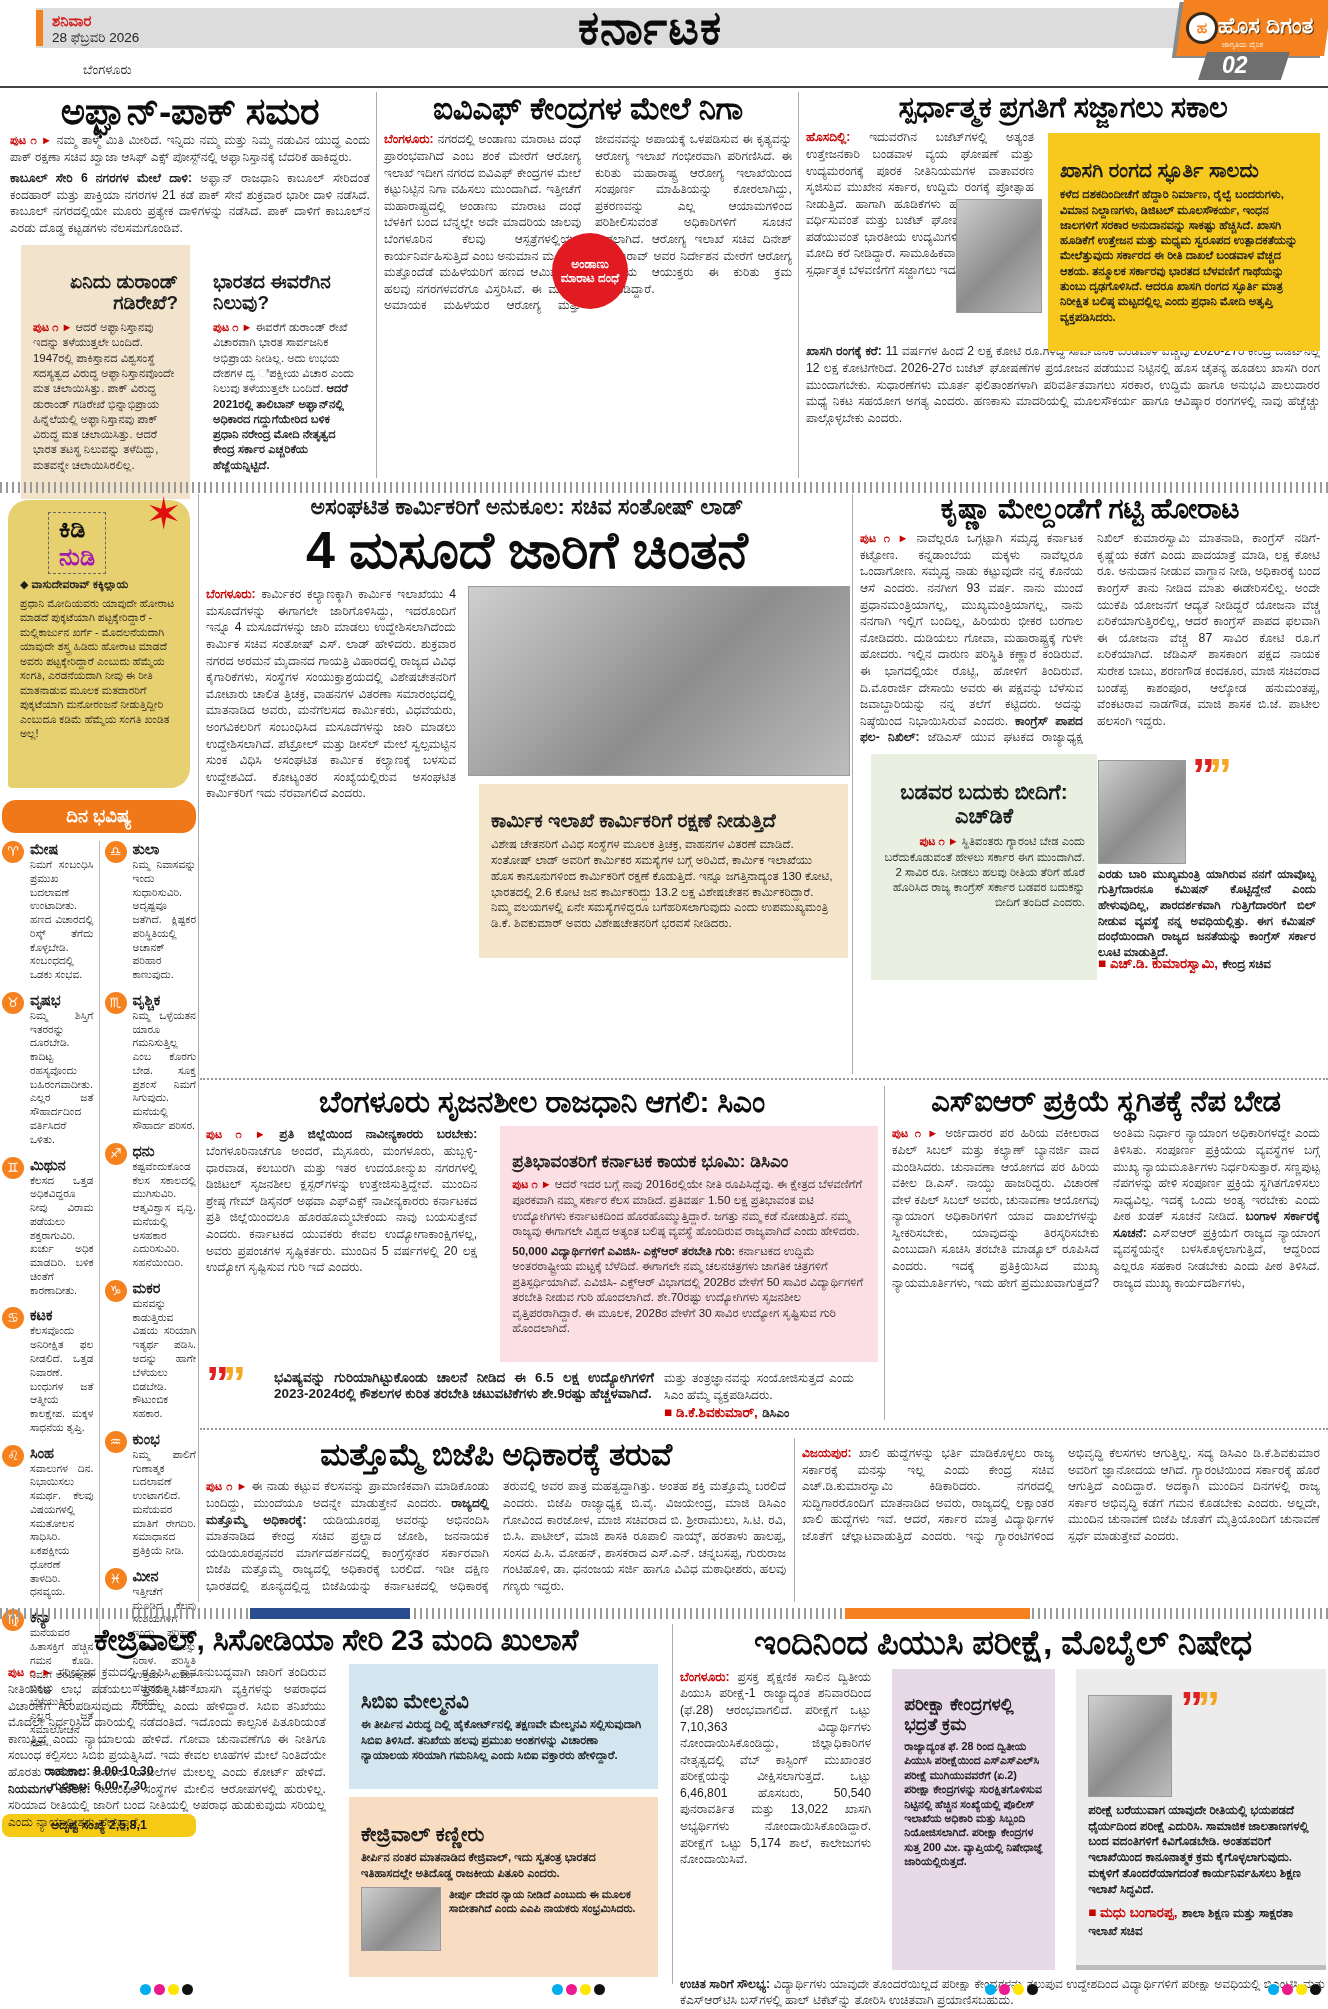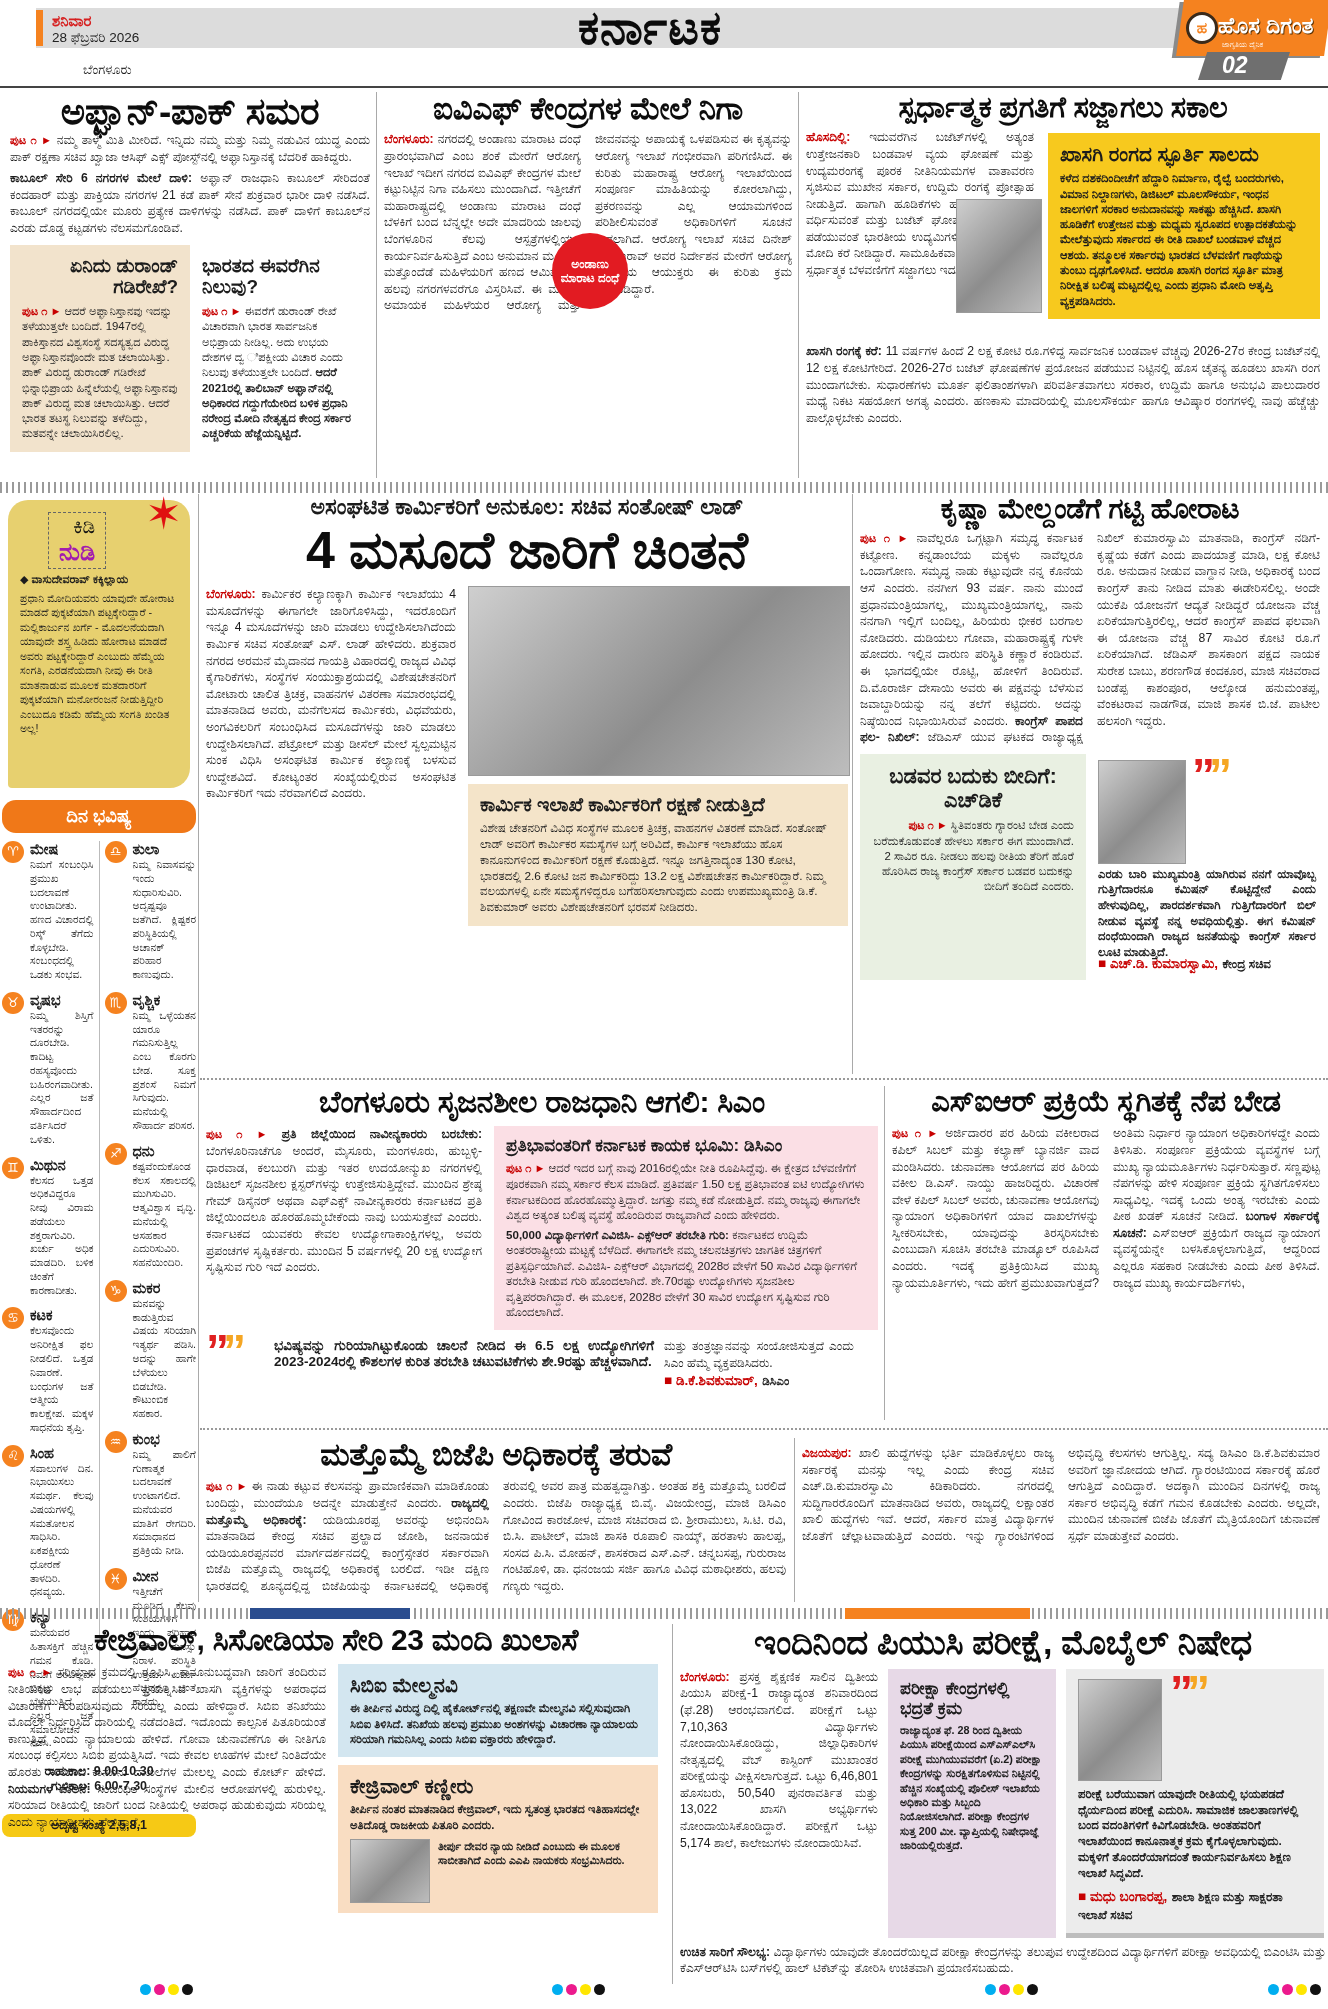--- a/index.html
+++ b/index.html
@@ -10,21 +10,21 @@
   .sm{font-size:11.4px;line-height:1.34;}
   .c2{column-count:2;column-gap:14px;}
   .hl{font-weight:800;color:#0d0d0d;text-align:center;line-height:1.08;letter-spacing:-.3px;}
   .pm{color:#c70000;font-weight:700;font-size:11px;}
   .dl{color:#c70000;font-weight:700;}
   .bold{font-weight:700;}
   .vr{position:absolute;width:1px;background:#a9a9a9;}
   .dash{position:absolute;height:11px;background:repeating-linear-gradient(90deg,#9a9a9a 0 2px,transparent 2px 6px);}
   .dot{position:absolute;border-top:2px dotted #9a9a9a;}
   .ph{background:linear-gradient(135deg,#cfcfcf,#8d8d8d 55%,#bdbdbd);border:1px solid #9a9a9a;}
-  .box{box-sizing:border-box;padding:10px 12px;}
+  .box{box-sizing:border-box;padding:26px 12px;margin-left:11px;}
   .qmarks{font-weight:800;font-size:46px;line-height:.6;letter-spacing:-6px;}
   .qr{color:#e02020;} .qo{color:#f5a623;}
   .attr{color:#c70000;font-weight:800;font-size:13.5px;}
   .attr-role{color:#222;font-weight:700;font-size:12px;}
   .zrow{display:flex;gap:6px;margin-bottom:10px;}
   .zic{flex:0 0 22px;width:22px;height:22px;border-radius:50%;background:#f5821f;color:#fff;
        font-size:13px;line-height:22px;text-align:center;font-weight:700;}
   .zname{font-weight:800;font-size:14.5px;}
   .ztext{font-size:10.6px;line-height:1.3;text-align:justify;color:#222;}
   .grayquote{background:#ececec;border-bottom:5px solid #bdbdbd;}
@@ -93,21 +93,21 @@
       </div>
     </div>
     <div class="b" style="margin-top:6px;"><span class="bold">ಖಾಸಗಿ ರಂಗಕ್ಕೆ ಕರೆ:</span> <span>11 ವರ್ಷಗಳ ಹಿಂದೆ 2 ಲಕ್ಷ ಕೋಟಿ ರೂ.ಗಳಿದ್ದ ಸಾರ್ವಜನಿಕ ಬಂಡವಾಳ ವೆಚ್ಚವು 2026-27ರ ಕೇಂದ್ರ ಬಜೆಟ್‌ನಲ್ಲಿ 12 ಲಕ್ಷ ಕೋಟಿಗೇರಿದೆ. 2026-27ರ ಬಜೆಟ್ ಘೋಷಣೆಗಳ ಪ್ರಯೋಜನ ಪಡೆಯುವ ನಿಟ್ಟಿನಲ್ಲಿ ಹೊಸ ಚೈತನ್ಯ ಹೂಡಲು ಖಾಸಗಿ ರಂಗ ಮುಂದಾಗಬೇಕು. ಸುಧಾರಣೆಗಳು ಮೂರ್ತ ಫಲಿತಾಂಶಗಳಾಗಿ ಪರಿವರ್ತಿತವಾಗಲು ಸರಕಾರ, ಉದ್ದಿಮೆ ಹಾಗೂ ಅನುಭವಿ ಪಾಲುದಾರರ ಮಧ್ಯೆ ನಿಕಟ ಸಹಯೋಗ ಅಗತ್ಯ ಎಂದರು. ಹಣಕಾಸು ಮಾದರಿಯಲ್ಲಿ ಮೂಲಸೌಕರ್ಯ ಹಾಗೂ ಆವಿಷ್ಕಾರ ರಂಗಗಳಲ್ಲಿ ನಾವು ಹೆಚ್ಚೆಚ್ಚು ಪಾಲ್ಗೊಳ್ಳಬೇಕು ಎಂದರು.</span></div>
   </div>
 
   <div class="dash" style="left:0;top:482px;width:1328px;"></div>
 
   <div class="abs" style="left:8px;top:500px;width:182px;height:288px;background:#e7d06f;border-radius:20px 20px 20px 4px;box-sizing:border-box;padding:12px 12px 8px;">
     <div style="position:absolute;right:8px;top:-8px;color:#e01010;font-size:44px;line-height:1;">✶</div>
     <div style="border:1px dashed #666;display:inline-block;padding:2px 10px;margin-left:28px;">
-      <div style="font-weight:400;font-size:20px;color:#111;text-align:right;">ಕಿಡಿ</div>
+      <div style="font-weight:700;font-size:24px;color:#111;text-align:left;">ಕಿಡಿ</div>
       <div style="font-weight:900;font-size:24px;color:#a21caf;text-align:center;">ನುಡಿ</div>
     </div>
     <div style="font-weight:700;font-size:11px;margin-top:4px;">◆ ವಾಸುದೇವರಾವ್ ಕಕ್ಕಿಲ್ಲಾಯ</div>
     <div class="sm" style="margin-top:5px;font-size:10.8px;">ಪ್ರಧಾನಿ ಮೋದಿಯವರು ಯಾವುದೇ ಹೋರಾಟ ಮಾಡದೆ ಪುಕ್ಕಟೆಯಾಗಿ ಪಟ್ಟಕ್ಕೇರಿದ್ದಾರೆ - ಮಲ್ಲಿಕಾರ್ಜುನ ಖರ್ಗೆ - ಮೊದಲನೆಯದಾಗಿ ಯಾವುದೇ ಶಸ್ತ್ರ ಹಿಡಿದು ಹೋರಾಟ ಮಾಡದೆ ಅವರು ಪಟ್ಟಕ್ಕೇರಿದ್ದಾರೆ ಎಂಬುದು ಹೆಮ್ಮೆಯ ಸಂಗತಿ, ಎರಡನೆಯದಾಗಿ ನೀವು ಈ ರೀತಿ ಮಾತನಾಡುವ ಮೂಲಕ ಮತದಾರರಿಗೆ ಪುಕ್ಕಟೆಯಾಗಿ ಮನೋರಂಜನೆ ನೀಡುತ್ತಿದ್ದೀರಿ ಎಂಬುದೂ ಕಡಿಮೆ ಹೆಮ್ಮೆಯ ಸಂಗತಿ ಖಂಡಿತ ಅಲ್ಲ!</div>
   </div>
 
   <div class="abs" style="left:2px;top:800px;width:194px;">
     <div style="background:#f07818;color:#fff;font-weight:900;font-size:18px;text-align:center;border-radius:14px;padding:6px 0;">ದಿನ ಭವಿಷ್ಯ</div>
     <div style="display:flex;margin-top:8px;">
       <div style="width:50%;padding-right:5px;border-right:1px solid #bbb;">

